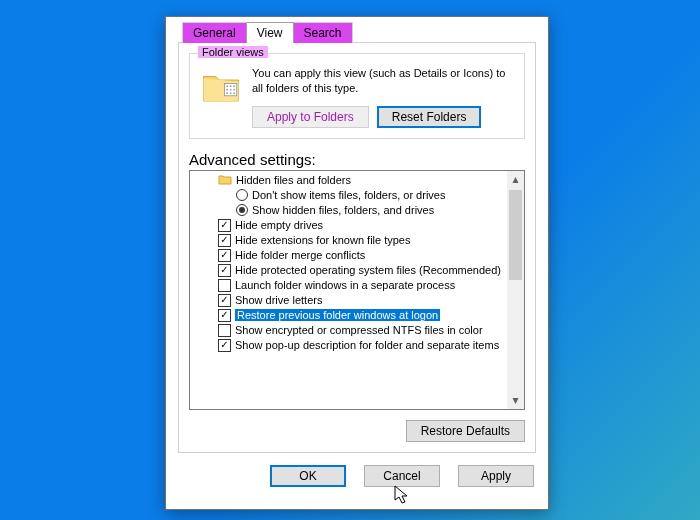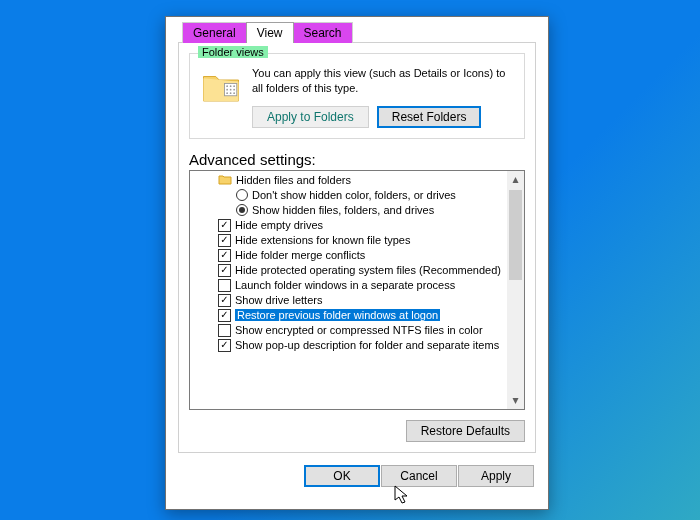--- a/index.html
+++ b/index.html
@@ -74,21 +74,21 @@
     border: 1px solid #d9d9d9;
     padding: 12px 10px 10px 10px;
     position: relative;
     display: flex;
     gap: 10px;
   }
   .groupbox .legend {
     position: absolute;
     top: -8px;
     left: 8px;
-    background: #86efac;
+    background: #f0abfc;
     padding: 0 4px;
     font-size: 11px;
   }
   .folder-icon {
     width: 42px;
     height: 42px;
     flex-shrink: 0;
   }
   .folder-icon svg { width: 100%; height: 100%; }
   .gbtext { flex: 1; font-size: 11px; line-height: 1.35; }
@@ -101,21 +101,21 @@
   button.win {
     font-family: inherit;
     font-size: 12px;
     padding: 3px 14px;
     min-width: 86px;
     background: #e1e1e1;
     border: 1px solid #adadad;
     cursor: default;
   }
   button.win[disabled] {
-    color: #0f766e;
+    color: #a21caf;
     background: #efefef;
     border-color: #d0d0d0;
   }
   button.win.primary {
     border: 2px solid #0078d7;
     background: #e1e1e1;
     padding: 2px 13px;
   }
   .adv-label {
     margin: 12px 0 2px 0;
@@ -201,21 +201,21 @@
     width: 14px;
   }
   .restore-row {
     display: flex;
     justify-content: flex-end;
     margin-top: 10px;
   }
   .bottom-buttons {
     display: flex;
     justify-content: flex-end;
-    gap: 1px;
+    gap: 18px;
     margin-top: 12px;
     padding: 0 2px 2px 0;
   }
   .cursor {
     position: absolute;
     left: 394px;
     top: 485px;
     pointer-events: none;
   }
 </style>
@@ -261,21 +261,21 @@
       <div class="treebox">
         <div class="treecontent" id="treecontent">
             <div class="tree-row indent1">
               <span class="fold-ico"><svg width="14" height="12" viewBox="0 0 14 12">
                   <path d="M1 3 L5 3 L6 4 L13 4 L13 11 L1 11 Z" fill="#f7d26a" stroke="#d6a323"></path>
                 </svg></span>
               <span class="lbl">Hidden files and folders</span>
             </div>
             <div class="tree-row indent2">
               <span class="radio"></span>
-              <span class="lbl">Don't show hidden color, folders, or drives</span>
+              <span class="lbl">Don't show items files, folders, or drives</span>
             </div>
             <div class="tree-row indent2">
               <span class="radio checked"></span>
               <span class="lbl">Show hidden files, folders, and drives</span>
             </div>
             <div class="tree-row indent1">
               <span class="chk checked"></span>
               <span class="lbl">Hide empty drives</span>
             </div>
             <div class="tree-row indent1">

